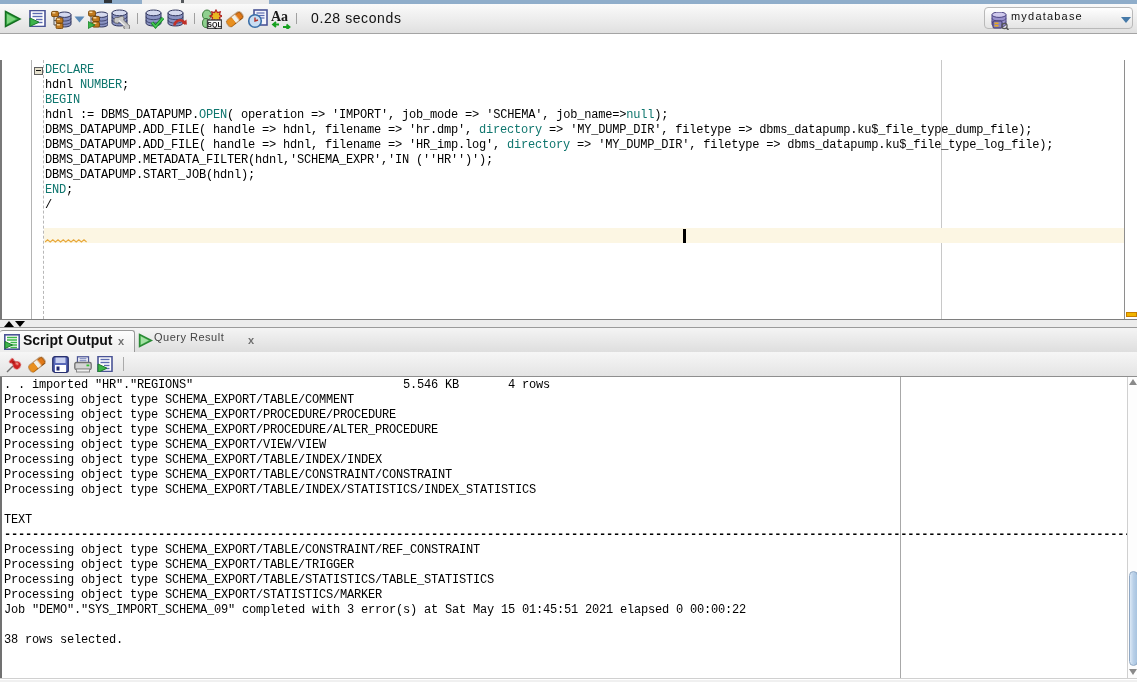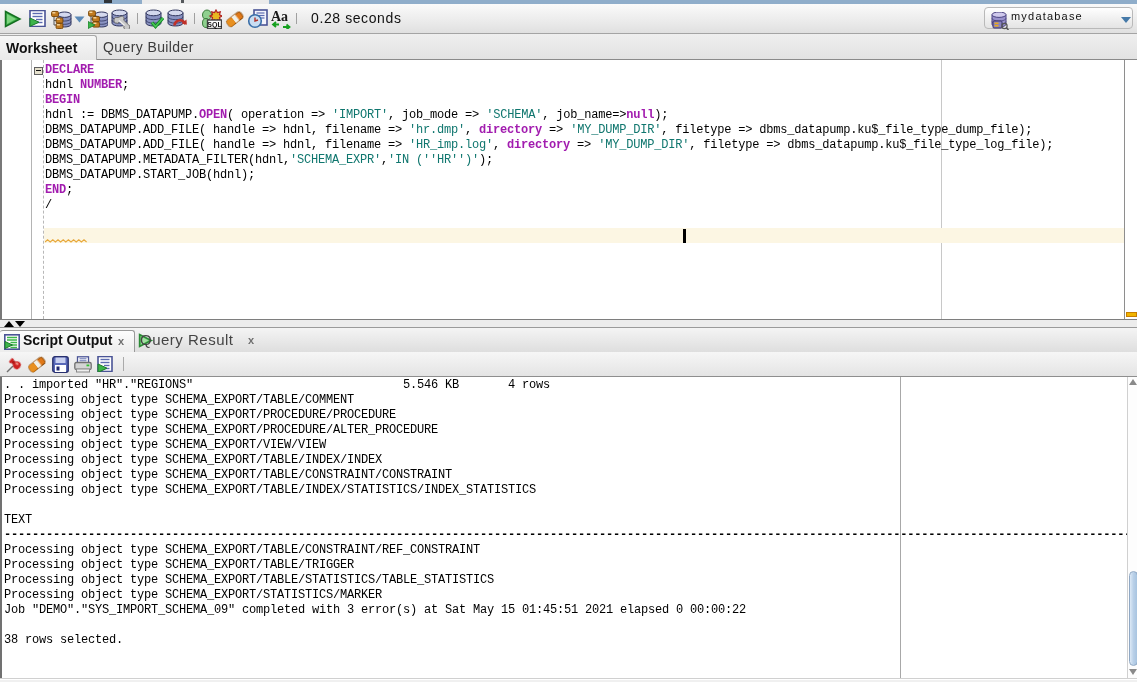--- a/index.html
+++ b/index.html
@@ -34,39 +34,39 @@
 #editor .g2{left:31px;top:0;width:1px;height:259px;background:#b4b4b4}
 #editor .guide{left:43px;top:0;width:0;height:259px;border-left:1px dashed #b8b8b8}
 #editor .rmargin{left:941px;top:0;width:1px;height:259px;background:#c8c8c8}
 #editor .rborder{left:1124px;top:0;width:1px;height:259px;background:#8e8e8e}
 #editor .omark{left:1126px;top:252px;width:11px;height:5px;background:#f0b400;border:1px solid #c77d00}
 #hl{left:44px;top:168px;width:1080px;height:15px;background:#fcf6e3}
 #fold{left:34px;top:7px;width:9px;height:8px;border:1px solid #5f5f5f;background:#e6e1cd;}
 #fold i{position:absolute;left:1px;top:2px;width:5px;height:1px;background:#111}
 #code{left:45px;top:3px;font:12px/15px "Liberation Mono",monospace;letter-spacing:-0.2px;
  color:#000;white-space:pre}
-#code .k{color:#a21caf;font-weight:bold;font-style:normal}
-#code .s{color:#0f766e;font-style:normal}
+#code .k{color:#0f766e;font-weight:normal;font-style:normal}
+#code .s{color:#000000;font-style:normal}
 #code .selline{display:inline-block}
 #squig{left:45px;top:179px;width:42px;height:4px}
 #cursor{left:683px;top:169px;width:3px;height:14px;background:#000}
 
 #split{left:0;top:319px;width:1137px;height:8px;background:#ececec;border-top:1px solid #7e7e7e}
 #split .t1{position:absolute;left:4px;top:1px;width:0;height:0;
  border-left:5px solid transparent;border-right:5px solid transparent;border-bottom:6px solid #000}
 #split .t2{position:absolute;left:15px;top:1px;width:0;height:0;
  border-left:5px solid transparent;border-right:5px solid transparent;border-top:6px solid #000}
 
 #btabs{left:0;top:327px;width:1137px;height:25px;background:linear-gradient(#f4f4f4,#dedede);
  border-top:1px solid #9a9a9a}
 #btab1{position:absolute;left:0;top:2px;width:135px;height:23px;background:linear-gradient(#fdfdfd,#ececec);
  border:1px solid #9a9a9a;border-bottom:none;border-left:none;border-radius:3px 3px 0 0}
 #btab1 .lbl{position:absolute;left:23px;top:1px;font-size:14px;font-weight:bold;color:#111}
 #btab1 .x{position:absolute;left:118px;top:4px;font-size:11px;font-weight:bold;color:#707070}
-#btab2lbl{position:absolute;left:140px;top:3px;font-size:15px;color:#444;letter-spacing:0.5px}
+#btab2lbl{position:absolute;left:154px;top:3px;font-size:11px;color:#444;letter-spacing:0.5px}
 #btab2x{position:absolute;left:248px;top:6px;font-size:11px;font-weight:bold;color:#707070}
 
 #btool{left:0;top:352px;width:1137px;height:25px;background:linear-gradient(#f6f6f6,#e4e4e4);
  border-bottom:1px solid #8e8e8e}
 #btool .sep{position:absolute;left:123px;top:5px;width:1px;height:14px;background:#aaa}
 #btask{position:absolute;left:133px;top:4px;font-size:14px;color:#111;letter-spacing:0.7px}
 
 #outarea{left:0;top:377px;width:1137px;height:302px;background:#fff;border-bottom:1px solid #d0d0d0}
 #outtext{position:absolute;left:4px;top:1px;font:12px/15px "Liberation Mono",monospace;
  letter-spacing:-0.2px;color:#000;white-space:pre}
@@ -215,24 +215,20 @@
           <rect x="4.5" y="10.5" width="4" height="1.6" fill="#e8a820"></rect>
           <rect x="4.5" y="13" width="4" height="1.6" fill="#e8a820"></rect>
           <circle cx="14.5" cy="14" r="2.6" fill="none" stroke="#555" stroke-width="1.2"></circle>
           <line x1="16.5" y1="16" x2="18.5" y2="18" stroke="#555" stroke-width="1.6"></line>
         </svg>
         <div class="txt">mydatabase</div>
         <div class="arr"></div>
       </div>
 </div>
 
-<div id="wtabs" class="abs">
-      <div id="wtab1" class="abs">Worksheet</div>
-      <div id="wtab2" class="abs">Query Builder</div>
-    </div>
 
 <div id="editor" class="abs">
 <div class="g1 abs"></div>
       <div class="g2 abs"></div>
       <div class="guide abs"></div>
 <div class="rmargin abs"></div>
 <div id="hl" class="abs"></div>
 <pre id="code" class="abs"><b class="k">DECLARE</b>
 hdnl <b class="k">NUMBER</b>;
 <b class="k">BEGIN</b>

